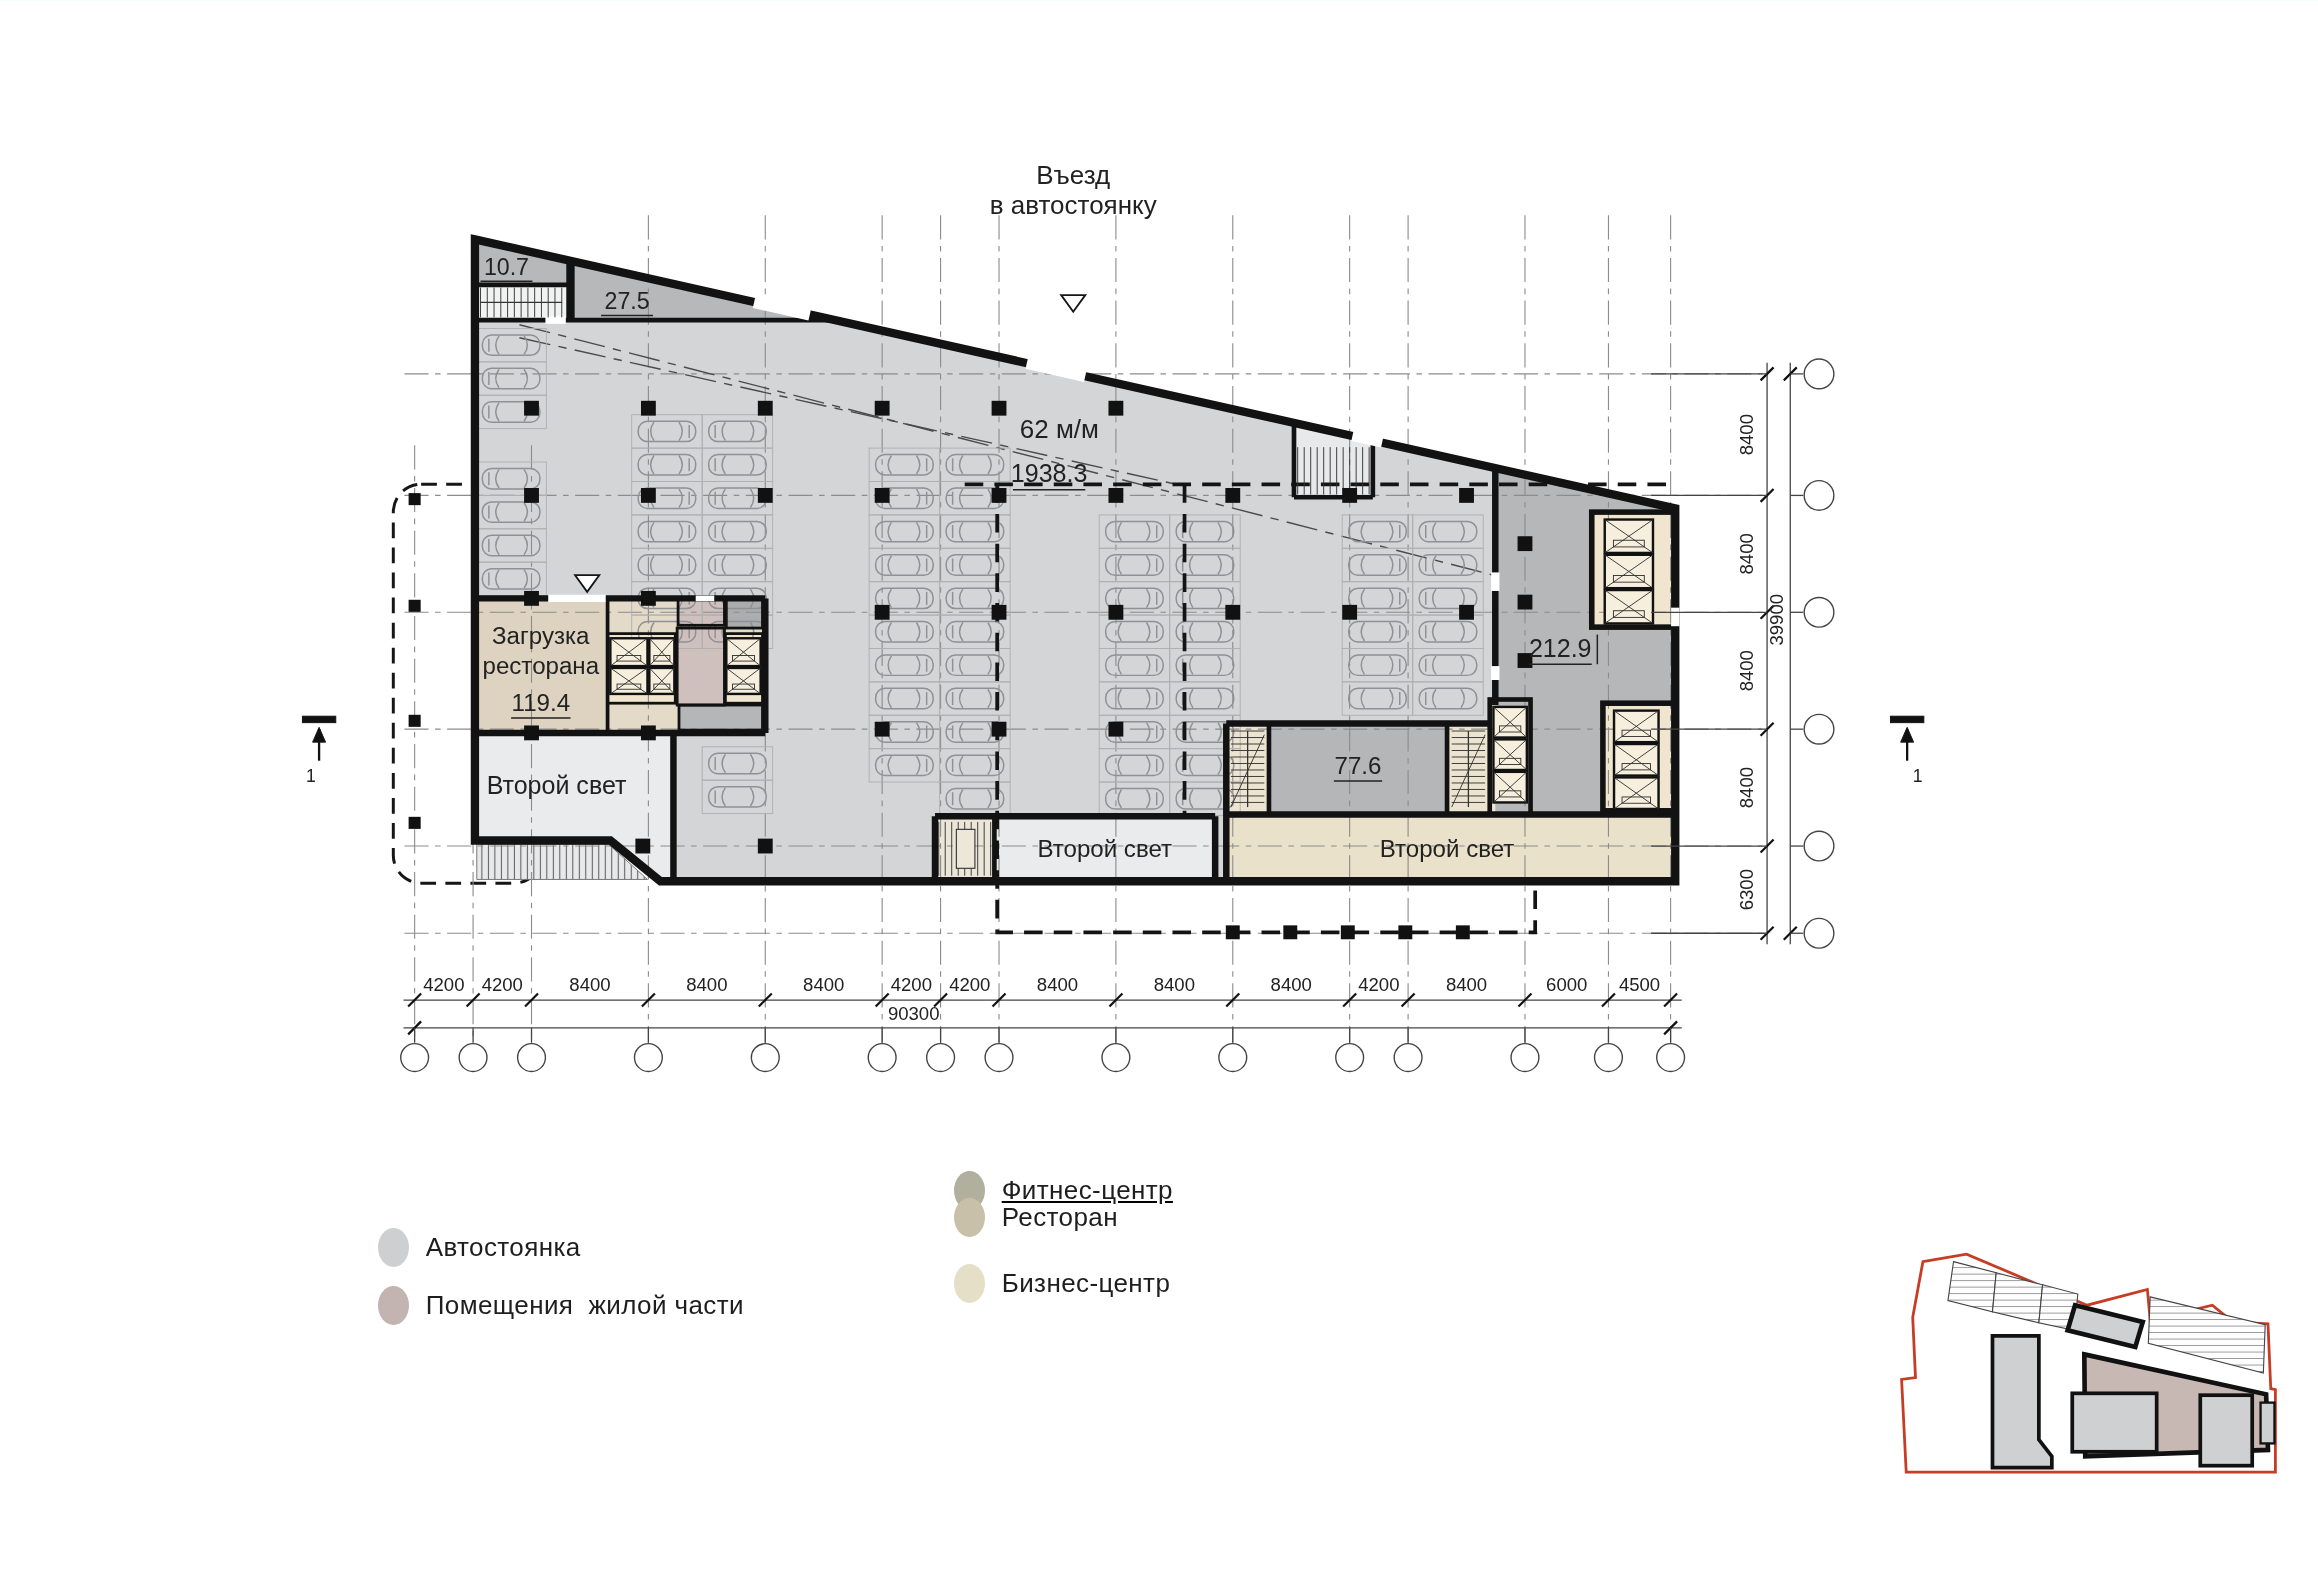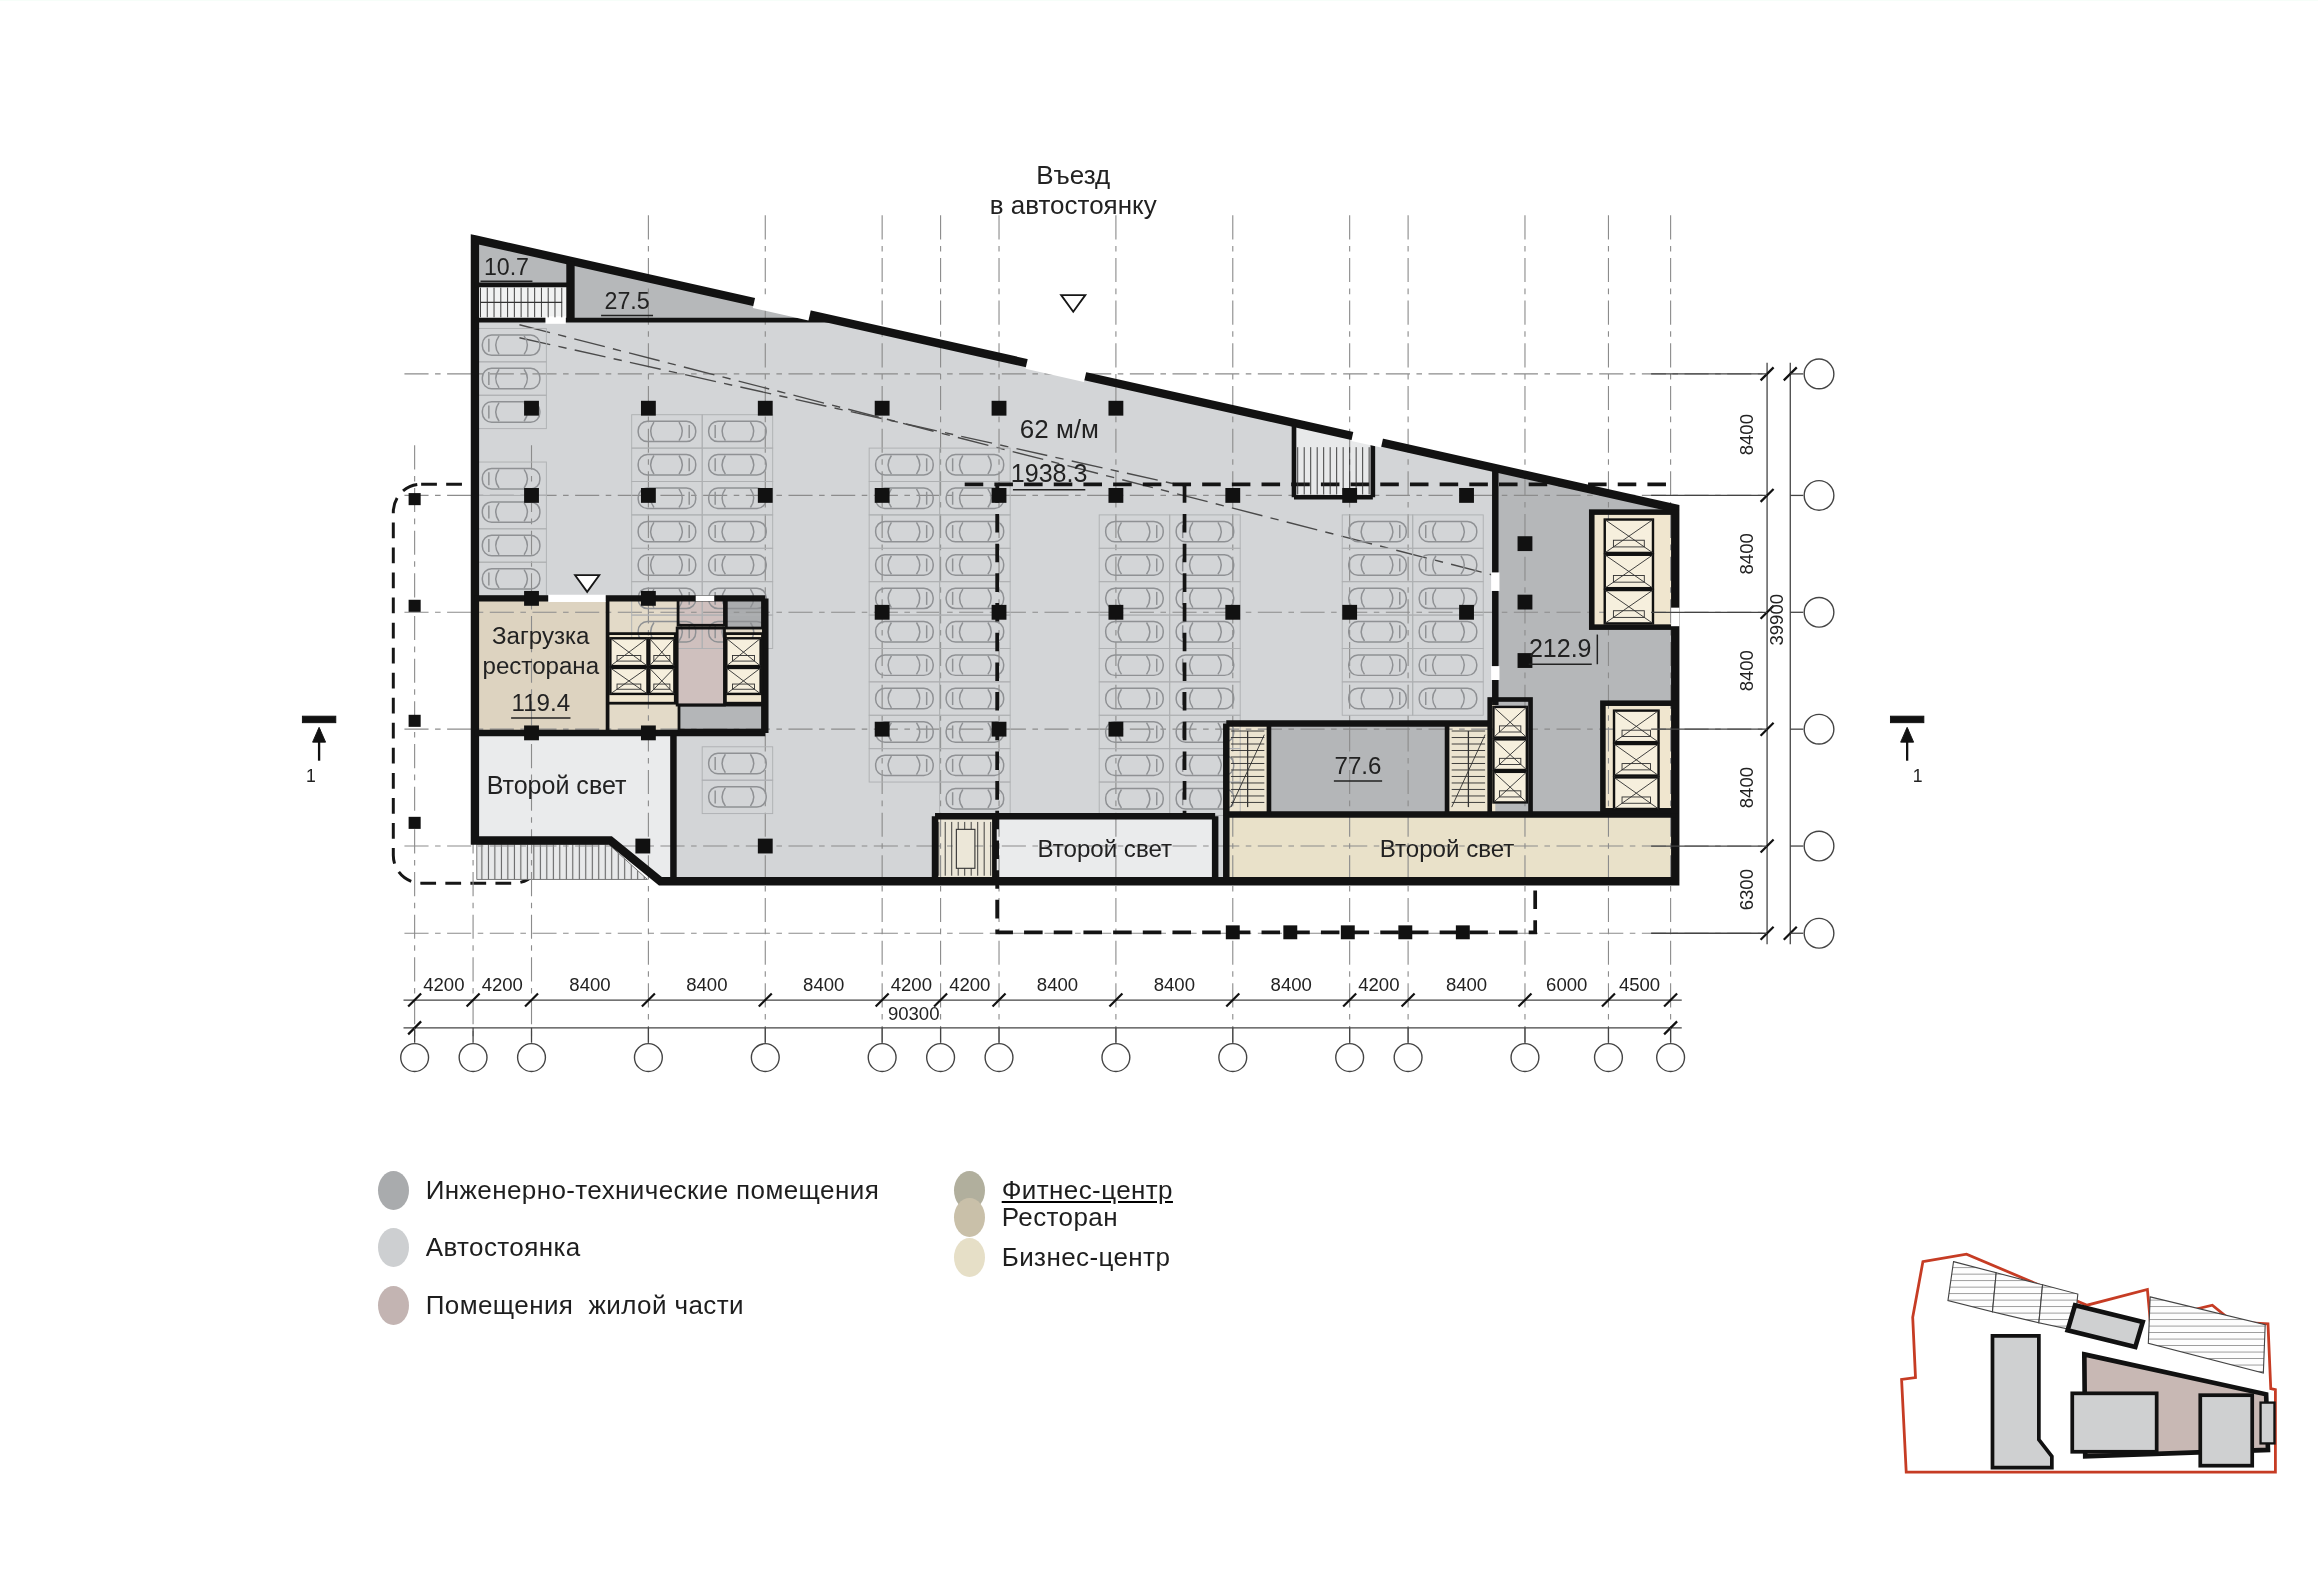--- a/index.html
+++ b/index.html
@@ -622,40 +622,36 @@
     <polygon points="2247,1460 2443,1503 2445,1563 2248,1570" fill="#c8b8b4" stroke="#111" stroke-width="5"></polygon>
     <polygon points="2148,1440 2198,1440 2198,1552 2212,1570 2212,1582 2148,1582" fill="#cfd0d1" stroke="#111" stroke-width="4"></polygon>
     <rect x="2234" y="1502" width="91" height="63" fill="#cfd0d1" stroke="#111" stroke-width="4"></rect>
     <rect x="2372" y="1504" width="56" height="76" fill="#cfd0d1" stroke="#111" stroke-width="4"></rect>
     <rect x="2437" y="1512" width="15" height="44" fill="#cfd0d1" stroke="#111" stroke-width="2.5"></rect>
   </g>
 </svg>
 
 
 <div class="legend">
-  <div class="legend-item" style="left:378px;top:1171px;">
-    <span class="legend-dot" style="background: rgb(169, 171, 173);"></span>
-    <span class="legend-label">Инженерно-технические помещения</span>
-  </div>
   <div class="legend-item" style="left:378px;top:1228px;align-items:center;">
     <span class="legend-dot" style="background: rgb(205, 207, 209);"></span>
     <span class="legend-label">Автостоянка</span>
   </div>
   <div class="legend-item" style="left:378px;top:1286px;">
     <span class="legend-dot" style="background: rgb(195, 180, 178);"></span>
     <span class="legend-label">Помещения  жилой части</span>
   </div>
   <div class="legend-item" style="left:954px;top:1171px;text-decoration:underline;">
     <span class="legend-dot" style="background: rgb(177, 175, 157);"></span>
     <span class="legend-label">Фитнес-центр</span>
   </div>
   <div class="legend-item" style="left:954px;top:1198px;text-align:right;">
     <span class="legend-dot" style="background: rgb(201, 192, 169);"></span>
     <span class="legend-label">Ресторан</span>
   </div>
-  <div class="legend-item" style="left:954px;top:1238px;">
+  <div class="legend-item" style="left:954px;top:1264px;">
     <span class="legend-dot" style="background: rgb(230, 223, 199);"></span>
     <span class="legend-label">Бизнес-центр</span>
   </div>
 </div>
 
 </div>
 
 
 </body></html>

